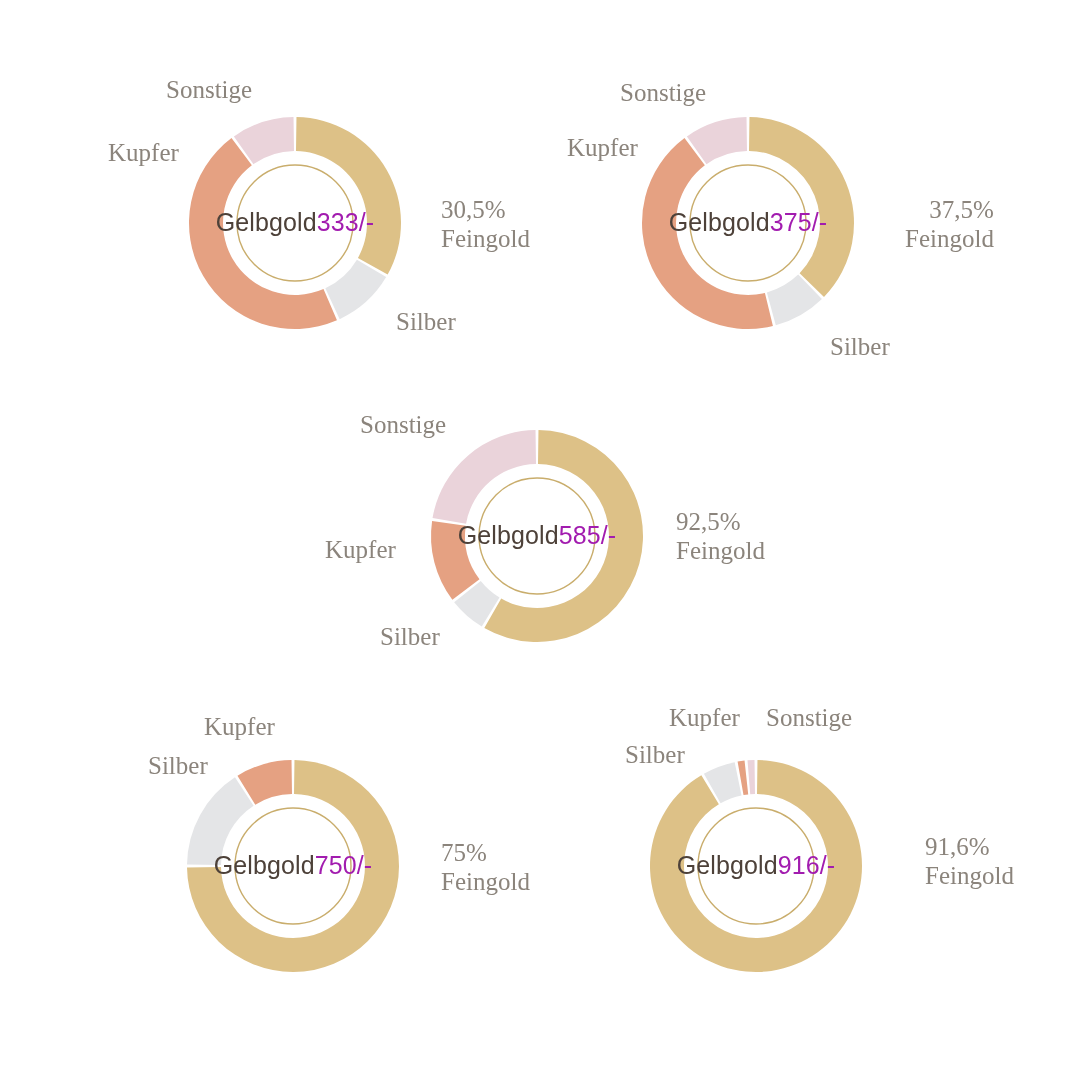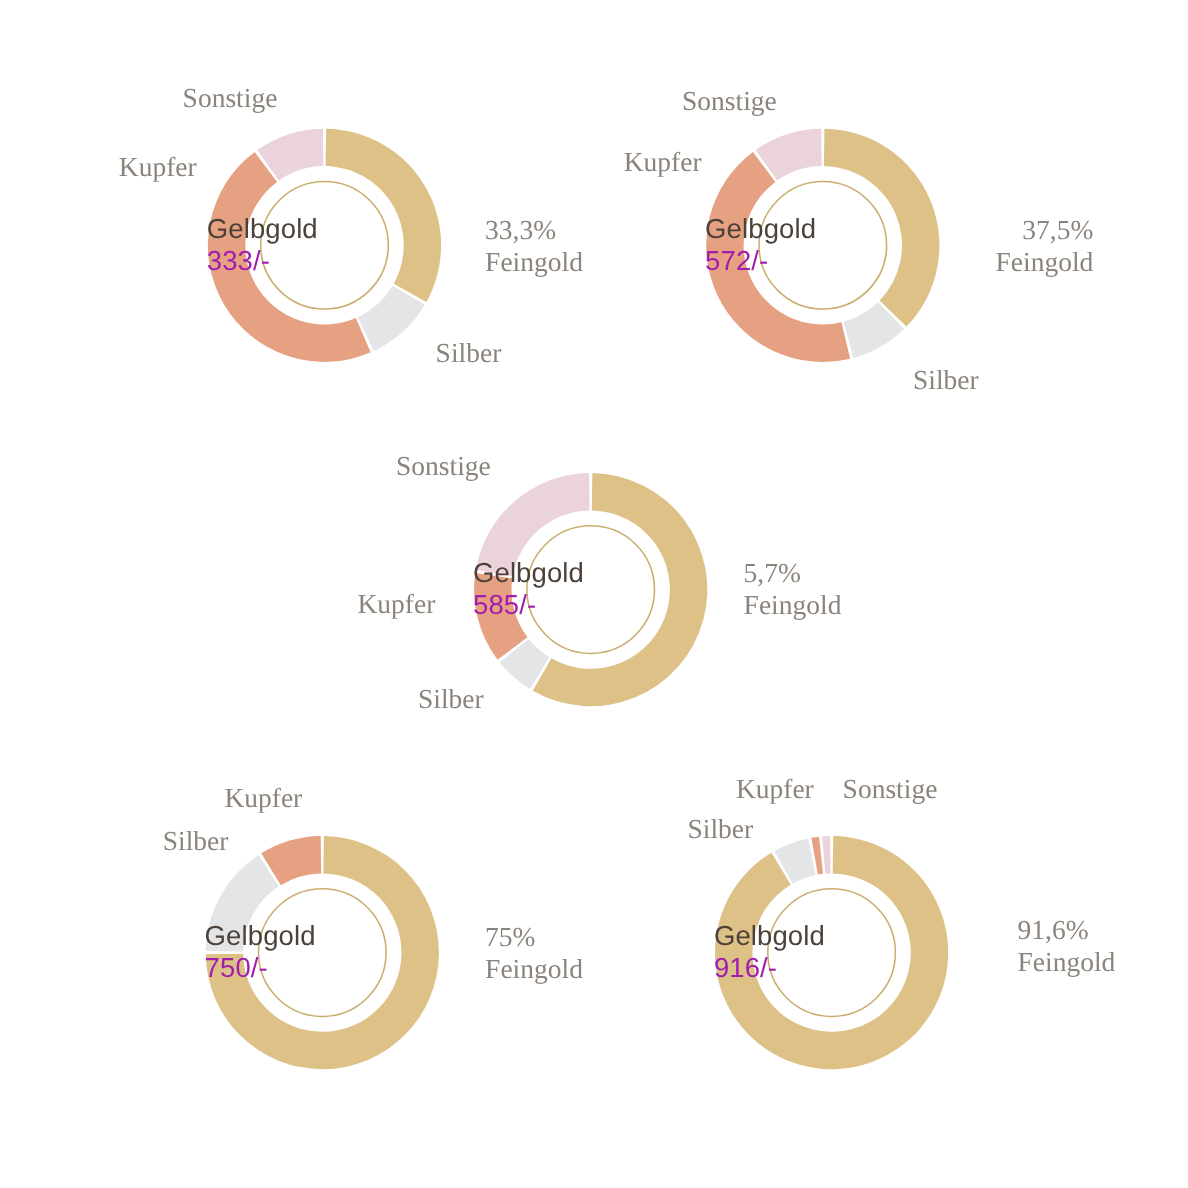--- a/index.html
+++ b/index.html
@@ -6,21 +6,21 @@
   body{
     width:1080px;height:1080px;background:#ffffff;
     font-family:"Liberation Sans", sans-serif;
     overflow:hidden;position:relative;
   }
   .canvas{position:absolute;inset:0;}
   .chart{position:absolute;}
   .donut-svg{display:block;overflow:visible;}
   .center-text{
     position:absolute;left:0;top:0;width:100%;height:100%;
-    display:flex;flex-direction:column;justify-content:center;
+    display:flex;flex-direction:row;align-items:center;justify-content:center;
     pointer-events:none;
   }
   .center-name{
     color:#4d4139;font-size:25px;line-height:1.18;letter-spacing:.1px;
     white-space:nowrap;
   }
   .center-karat{
     color:#a21caf;font-size:25px;line-height:1.18;letter-spacing:.1px;
     white-space:nowrap;
   }
@@ -50,37 +50,37 @@
     </svg>
     <div class="center-text">
       <span class="center-name">Gelbgold</span>
       <span class="center-karat">333/-</span>
     </div>
   </div>
   <div class="lbl" style="left:166px;top:75px;">Sonstige</div>
   <div class="lbl" style="left:108px;top:138px;">Kupfer</div>
   <div class="lbl" style="left:396px;top:307px;">Silber</div>
   <div class="lbl right two-line" style="left:441px;top:196px;">
-    <span class="pct-line">33,3%</span>
+    <span class="pct-line">30,5%</span>
     <span class="pct-line">Feingold</span>
   </div>
 
   <div class="chart" style="left:641px;top:105px;width:214px;height:236px;">
     <svg class="donut-svg" width="214" height="236" viewBox="0 0 214 236">
       <g id="d1-arcs">
           <path d="M 108.4799911159494 12.010332455013753 A 106 106 0 0 1 182.9925244109512 191.89950090258384 L 158.6175637508348 168.19588740552862 A 72 72 0 0 0 108.00527698441846 46.0070182713301 Z" fill="#ddc187"></path>
           <path d="M 180.89950090258384 193.9925244109512 A 106 106 0 0 1 134.7920529359317 220.291748414065 L 125.8776208621423 187.4811876020064 A 72 72 0 0 0 157.19588740552862 169.61756375083476 Z" fill="#e4e5e7"></path>
           <path d="M 131.92506398887454 221.0278660613259 A 106 106 0 0 1 43.50349855734789 33.12247467943426 L 63.87030090687781 60.347341291691194 A 72 72 0 0 0 123.93023214338648 187.98119204165533 Z" fill="#e5a182"></path>
           <path d="M 45.8981744860019 31.382640776476393 A 106 106 0 0 1 105.52000888405058 12.010332455013753 L 105.99472301558153 46.0070182713301 A 72 72 0 0 0 65.49687323577487 59.16556731987076 Z" fill="#ead3da"></path>
         </g>
       <circle cx="107" cy="118" r="58" fill="#ffffff" stroke="#c9ad6c" stroke-width="1.4"></circle>
     </svg>
     <div class="center-text">
       <span class="center-name">Gelbgold</span>
-      <span class="center-karat">572/-</span>
+      <span class="center-karat">375/-</span>
     </div>
   </div>
   <div class="lbl" style="left:620px;top:78px;">Sonstige</div>
   <div class="lbl" style="left:567px;top:133px;">Kupfer</div>
   <div class="lbl" style="left:830px;top:332px;">Silber</div>
   <div class="lbl right two-line" style="left:905px;top:196px;text-align:right;">
     <span class="pct-line">37,5%</span>
     <span class="pct-line">Feingold</span>
   </div>
 
@@ -96,21 +96,21 @@
     </svg>
     <div class="center-text">
       <span class="center-name">Gelbgold</span>
       <span class="center-karat">585/-</span>
     </div>
   </div>
   <div class="lbl" style="left:360px;top:410px;">Sonstige</div>
   <div class="lbl" style="left:325px;top:535px;">Kupfer</div>
   <div class="lbl" style="left:380px;top:622px;">Silber</div>
   <div class="lbl right two-line" style="left:676px;top:508px;">
-    <span class="pct-line">5,7%</span>
+    <span class="pct-line">92,5%</span>
     <span class="pct-line">Feingold</span>
   </div>
 
   <div class="chart" style="left:186px;top:748px;width:214px;height:236px;">
     <svg class="donut-svg" width="214" height="236" viewBox="0 0 214 236">
       <g id="d3-arcs">
           <path d="M 108.4799911159494 12.010332455013753 A 106 106 0 1 1 1.010332455013753 119.47999111594942 L 35.0070182713301 119.00527698441847 A 72 72 0 1 0 108.00527698441846 46.0070182713301 Z" fill="#ddc187"></path>
           <path d="M 1.010332455013753 116.52000888405061 A 106 106 0 0 1 48.958298309789626 29.302982773350095 L 67.57544790853635 57.75296943095478 A 72 72 0 0 0 35.0070182713301 116.99472301558154 Z" fill="#e4e5e7"></path>
           <path d="M 51.45749396717165 27.716944980836928 A 106 106 0 0 1 105.52000888405058 12.010332455013753 L 105.99472301558153 46.0070182713301 A 72 72 0 0 0 69.27301477015433 56.67566074170056 Z" fill="#e5a182"></path>
         </g>

